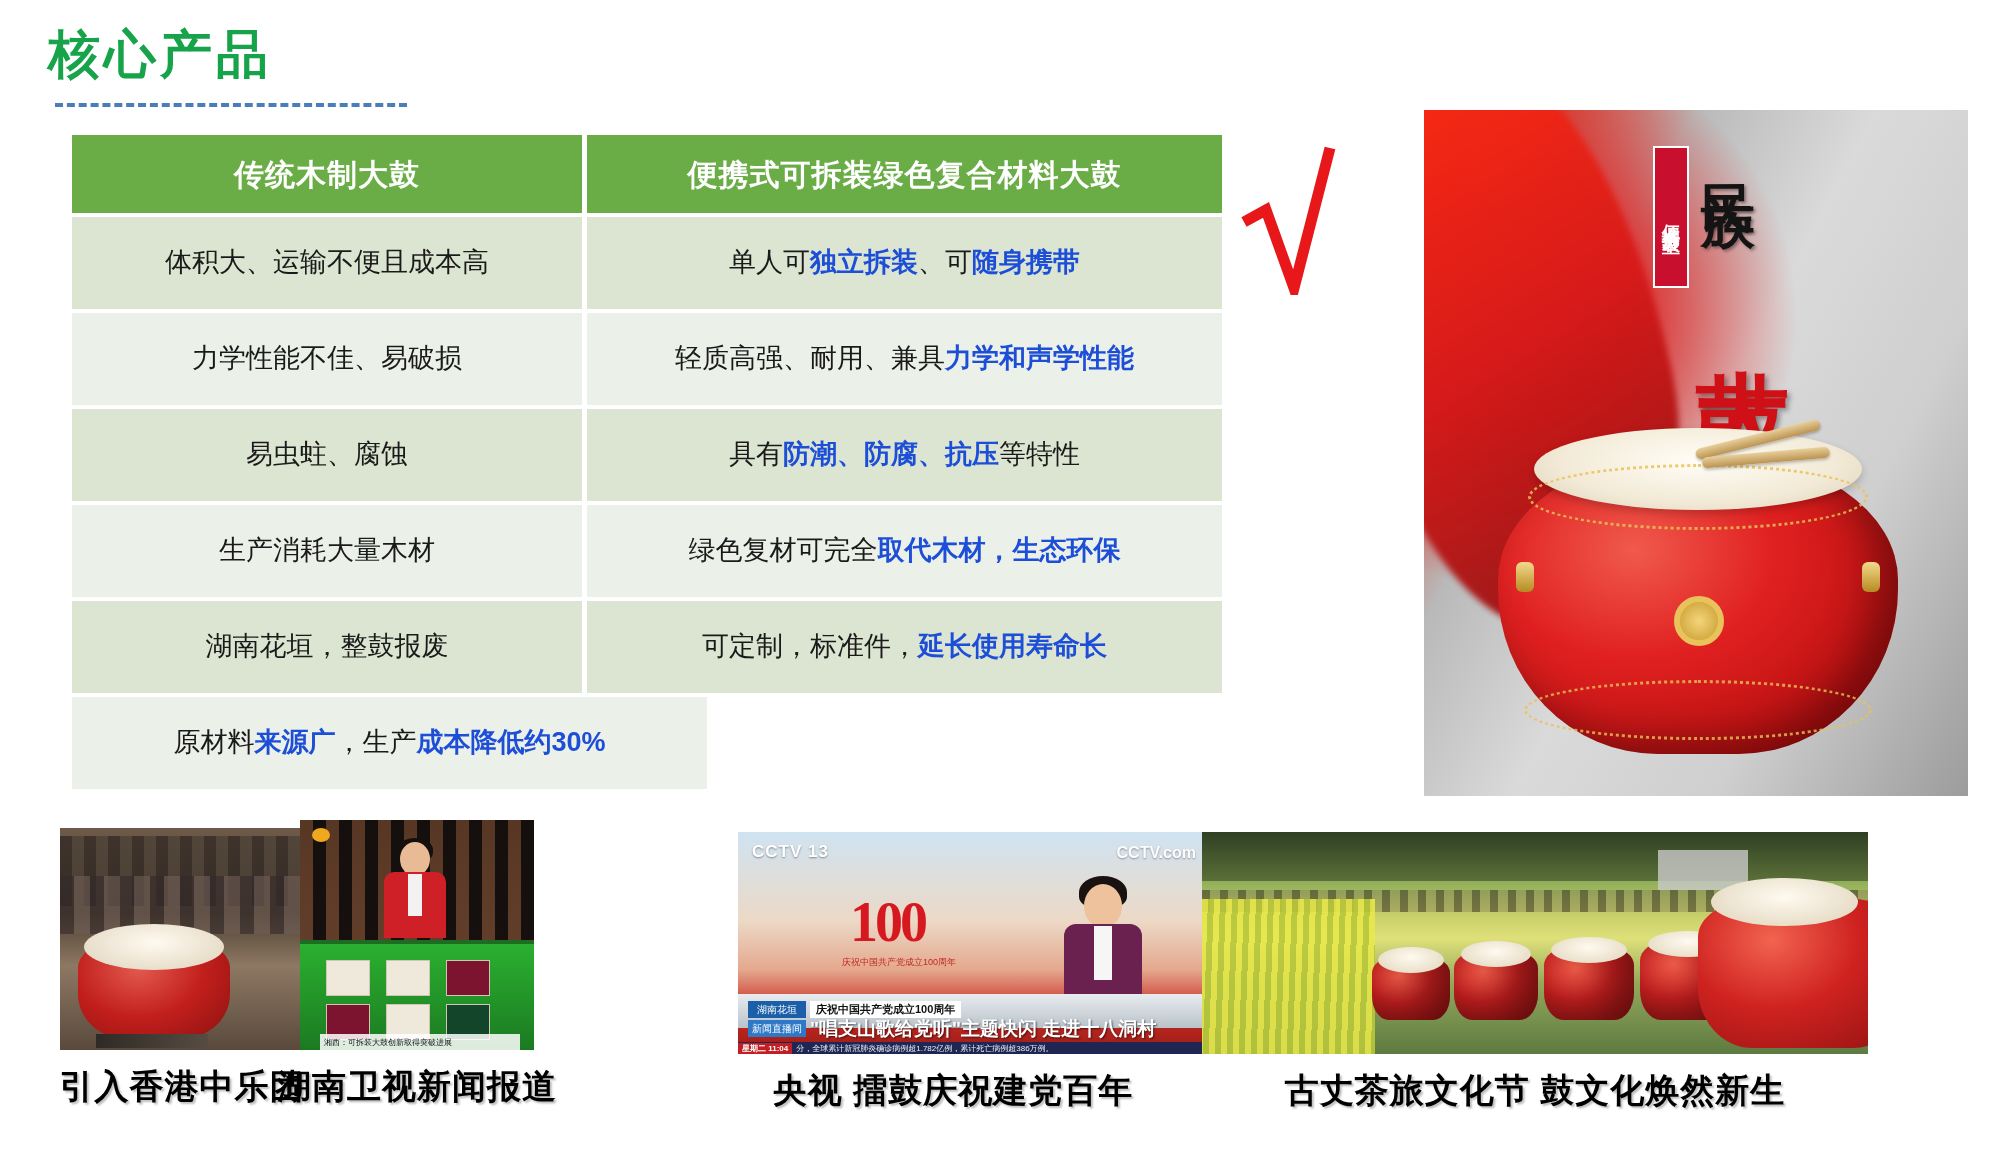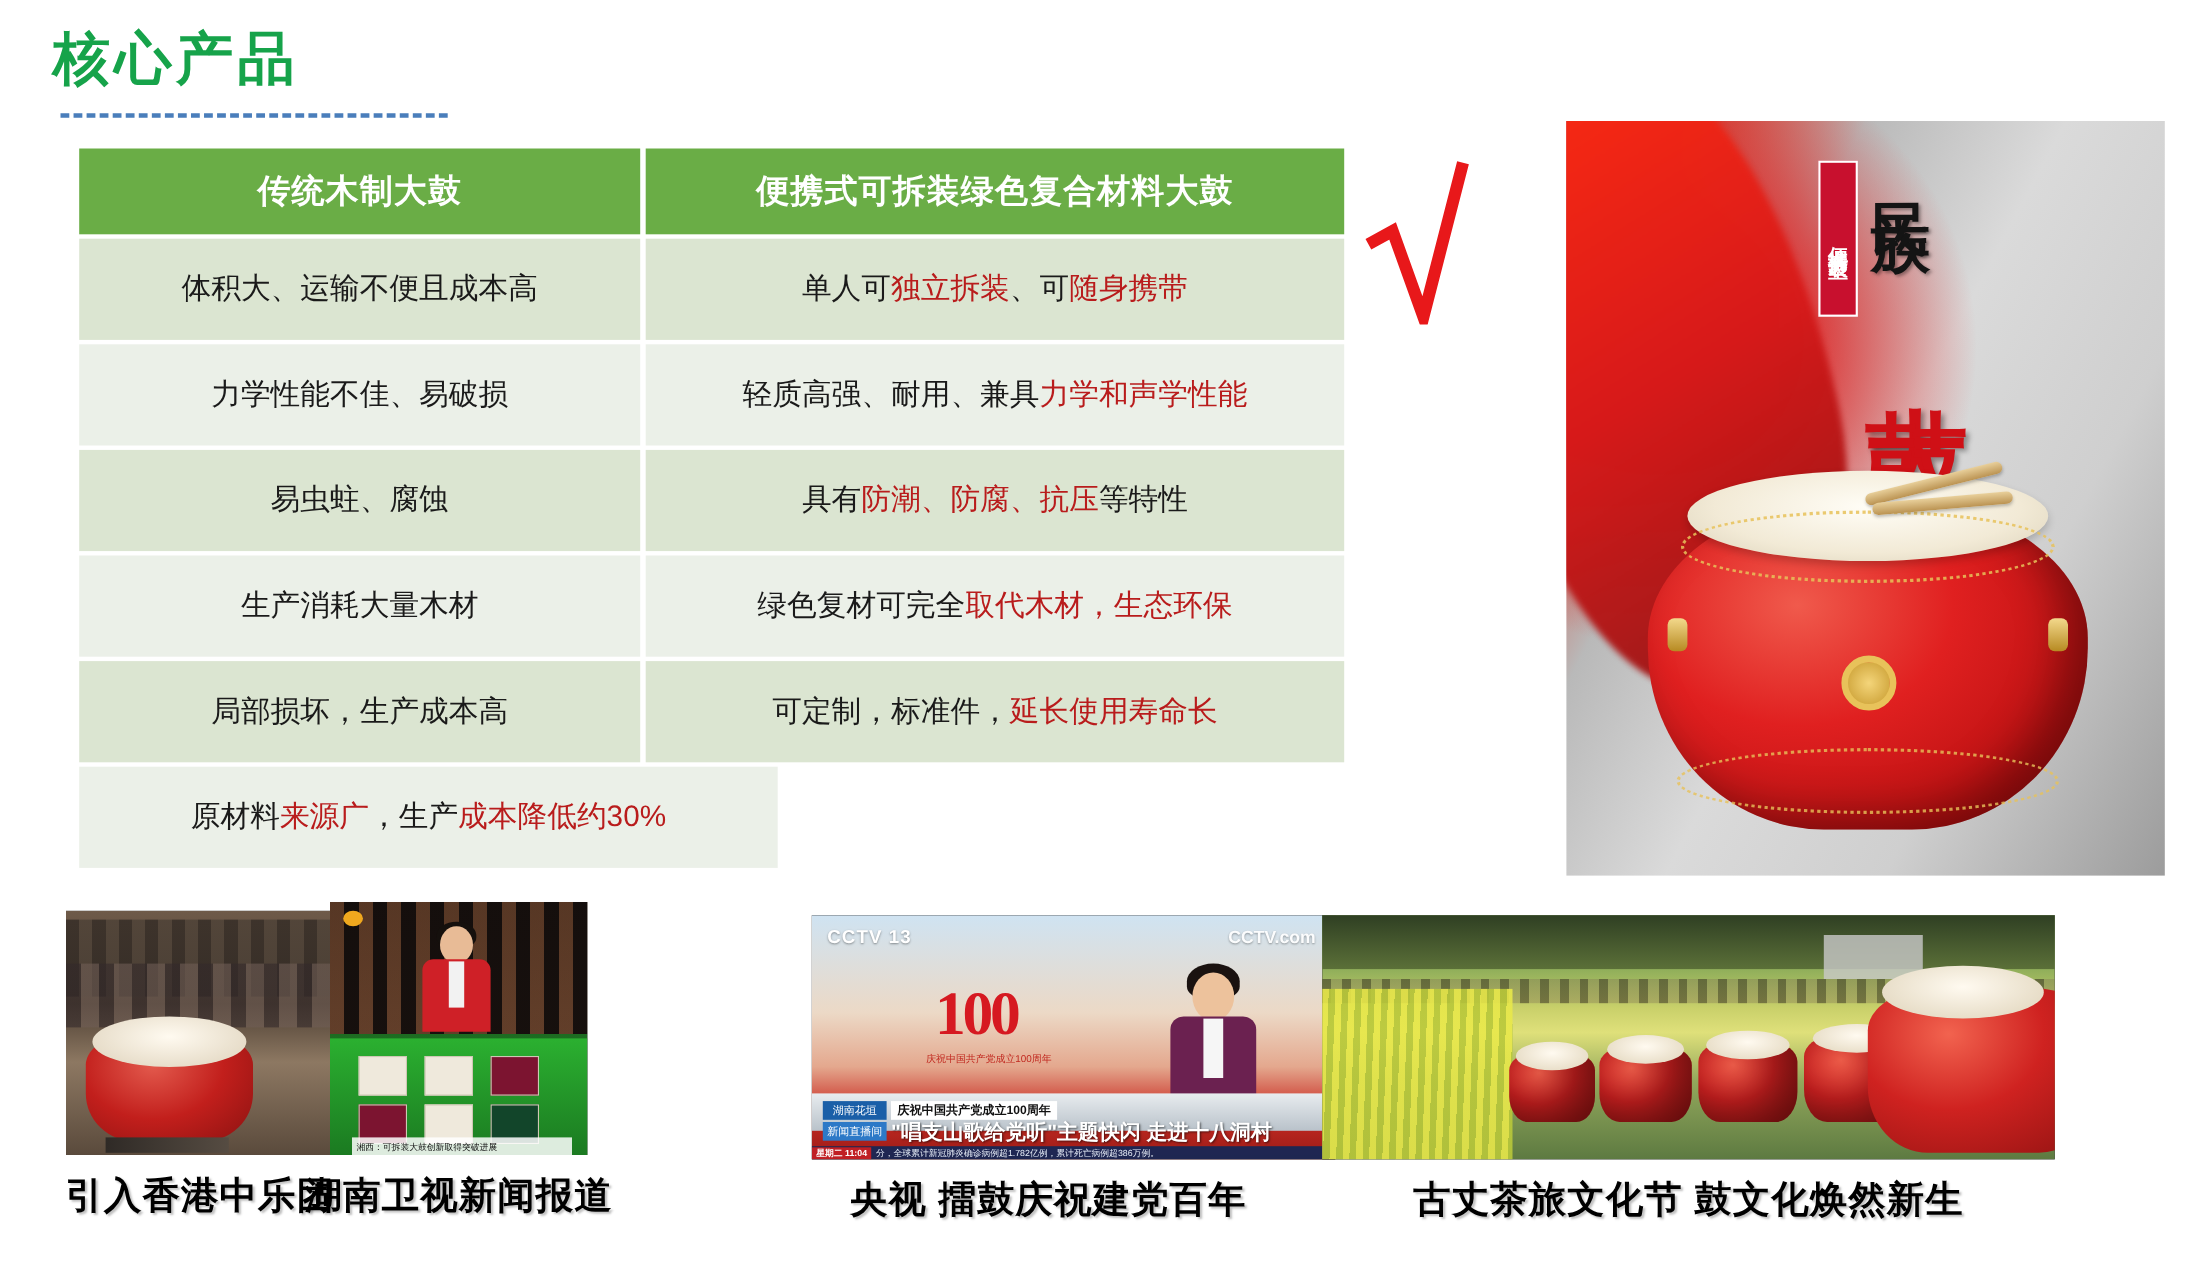--- a/index.html
+++ b/index.html
@@ -44,21 +44,21 @@
   .cell.right { width: 635px; }
   .cmp-row.header .cell {
     background: #6aad46;
     color: #ffffff;
     font-size: 30px;
     font-weight: bold;
     letter-spacing: 1px;
   }
   .cmp-row.body.shade-a .cell { background: #dbe5d1; }
   .cmp-row.body.shade-b .cell { background: #ebf0e8; }
-  .hl { color: #b91c1c; font-weight: normal; }
+  .hl { color: #1d4ed8; font-weight: bold; }
 
   
   .checkmark {
     position: absolute; left: 1238px; top: 140px;
     width: 110px; height: 155px; pointer-events: none;
   }
 
   
   .hero {
     position: absolute; left: 1424px; top: 110px;
@@ -300,21 +300,21 @@
           </div>
         </div>
         <div class="cmp-row body shade-b">
           <div class="cell left">生产消耗大量木材</div>
           <div class="cell right">
             <span>绿色复材可完全</span>
             <span class="hl">取代木材，生态环保</span>
           </div>
         </div>
         <div class="cmp-row body shade-a">
-          <div class="cell left">局部损坏，生产成本高</div>
+          <div class="cell left">湖南花垣，整鼓报废</div>
           <div class="cell right">
             <span>可定制，标准件，</span>
             <span class="hl">延长使用寿命长</span>
           </div>
         </div>
         <div class="cmp-row body shade-b">
           <div class="cell right">
             <span>原材料</span>
             <span class="hl">来源广</span>
             <span>，生产</span>

